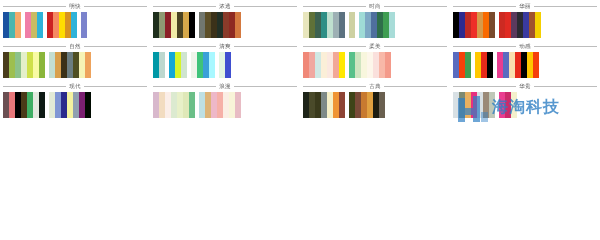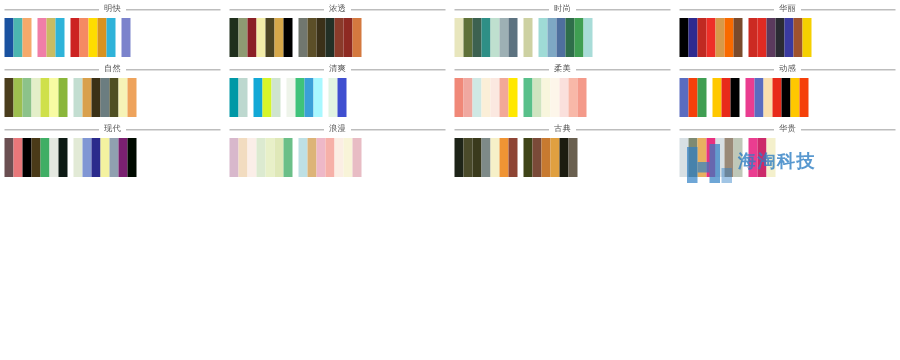--- a/index.html
+++ b/index.html
@@ -110,21 +110,21 @@
     color: #2f7fc4;
     opacity: 0.72;
     white-space: nowrap;
   }
   #watermark .wm-cn {
     position: absolute;
     left: 37px;
     top: 16px;
     font-family: "DejaVu Sans", "Liberation Sans", sans-serif;
     font-weight: bold;
-    font-size: 12px;
+    font-size: 16px;
     line-height: 18px;
     letter-spacing: 1px;
     color: #2f7fc4;
     opacity: 0.80;
     white-space: nowrap;
   }
 </style>
 </head>
 <body>
 

